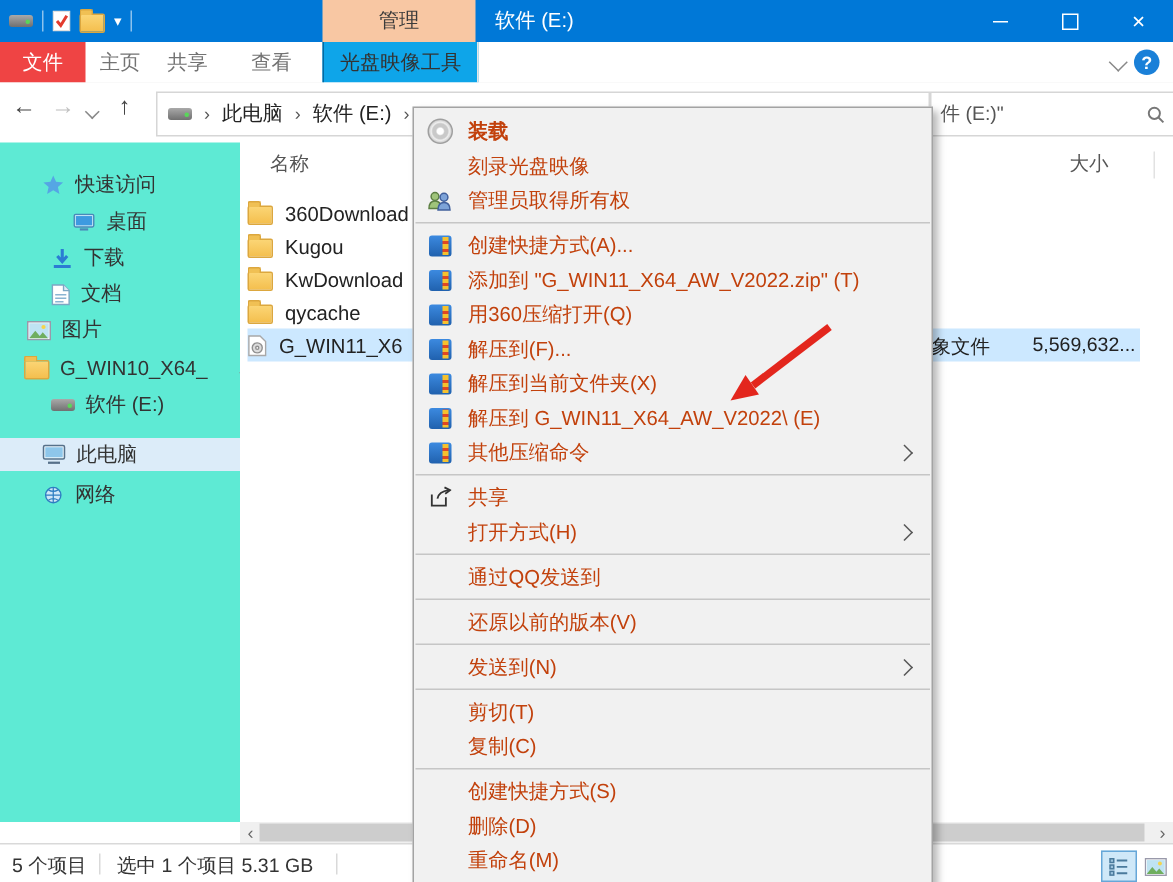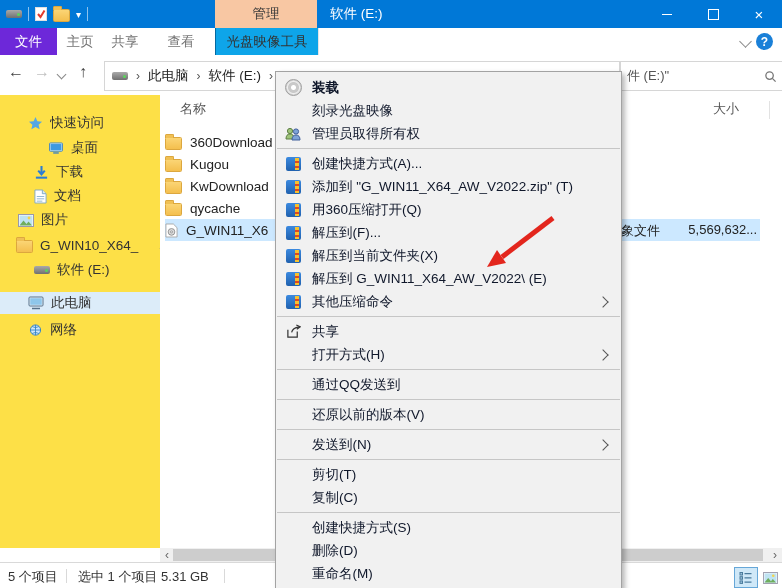--- a/index.html
+++ b/index.html
@@ -17,21 +17,21 @@
   .win-controls{position:absolute;right:0;top:0;height:28px;display:flex;}
   .win-btn{width:46px;height:28px;display:flex;align-items:center;justify-content:center;color:#fff;}
   .min-glyph{width:10px;height:1px;background:#fff;}
   .max-glyph{width:9px;height:9px;border:1px solid #fff;}
   .close-glyph{font-size:15px;line-height:1;}
 
   
   .ribbon{left:0;top:28px;width:782px;height:27px;background:#fff;border-bottom:1px solid #e5e5e5;}
   .tab{position:absolute;top:0;height:27px;display:flex;align-items:center;justify-content:center;
        color:#737373;font-size:13.5px;}
-  .tab-file{left:0;width:57px;background:#6d28d9;color:#fff;}
+  .tab-file{left:0;width:57px;background:#ef4444;color:#fff;}
   .tool-tab{position:absolute;left:215px;top:0;width:102px;height:27px;background:#0ea5e9;
             border-left:1px solid #0369a1;border-right:1px solid #e5e5e5;
             display:flex;align-items:center;justify-content:center;color:#333;font-size:13.5px;}
   .ribbon-chevron{position:absolute;left:741px;top:9px;width:8px;height:8px;
                   border-right:1.5px solid #888;border-bottom:1.5px solid #888;transform:rotate(45deg);}
   .help-btn{position:absolute;left:756px;top:5px;width:17px;height:17px;border-radius:50%;
             background:#1a80d8;color:#fff;font-size:12px;font-weight:bold;
             display:flex;align-items:center;justify-content:center;}
 
   
@@ -42,21 +42,21 @@
                border-right:1.4px solid #888;border-bottom:1.4px solid #888;transform:rotate(45deg);}
   .crumb-box{position:absolute;left:104px;top:6px;width:514px;height:28px;border:1px solid #d6d6d6;
              background:#fff;display:flex;align-items:center;}
   .crumb-sep{color:#555;font-size:12px;padding:0 8px;}
   .crumb-item{color:#222;font-size:13.5px;}
   .search-box{position:absolute;left:620px;top:6px;width:150px;height:28px;border:1px solid #d6d6d6;
               background:#fff;display:flex;align-items:center;padding:0 6px;color:#555;font-size:13px;}
   .search-box .flex1{flex:1;}
 
   
-  .sidebar{left:0;top:95px;width:160px;height:453px;background:#fde047;}
+  .sidebar{left:0;top:95px;width:160px;height:453px;background:#5eead4;}
   .side-item{position:absolute;left:0;width:160px;height:22px;display:flex;align-items:center;
              gap:7px;font-size:13.5px;color:#333;}
   .side-item .lbl{white-space:nowrap;overflow:hidden;flex:1;}
   .side-sel{background:#dcecf9;}
   .pinspot{width:12px;flex:none;margin-right:6px;}
 
   
   .filepane{left:160px;top:95px;width:622px;height:453px;background:#fff;}
   .colhead{position:absolute;top:5px;font-size:13px;color:#555;}
   .colsep{position:absolute;top:6px;width:1px;height:18px;background:#e2e2e2;}
@@ -74,21 +74,21 @@
   .statusbar{left:0;top:562px;width:782px;height:26px;background:#fff;border-top:1px solid #d9d9d9;
              font-size:13px;color:#333;}
   .st-sep{position:absolute;top:6px;width:1px;height:14px;background:#d9d9d9;}
   .view-btn{position:absolute;top:4px;width:22px;height:19px;display:flex;align-items:center;
             justify-content:center;border:1px solid transparent;}
   .view-active{background:#cfe8f8;border-color:#66a7d8;}
 
   
   .menu{left:275px;top:71px;width:345px;background:#f1f1f1;border:1px solid #a3a3a3;
         box-shadow:3px 3px 5px rgba(0,0,0,.28);padding:4px 0;z-index:40;}
-  .mi{height:23px;display:flex;align-items:center;padding:0 8px;font-size:13.5px;color:#0f172a;}
+  .mi{height:23px;display:flex;align-items:center;padding:0 8px;font-size:13.5px;color:#c2410c;}
   .mico{width:18px;height:16px;margin-right:10px;flex:none;display:flex;align-items:center;justify-content:center;}
   .milabel{flex:1;white-space:nowrap;}
   .bold{font-weight:bold;}
   .msep{height:1px;background:#c6c6c6;margin:3px 1px;}
   .subarrow{width:7px;height:7px;border-right:1.6px solid #555;border-top:1.6px solid #555;
             transform:rotate(45deg);margin-right:6px;flex:none;}
 
   
   .ico-folder{width:15px;height:11px;background:linear-gradient(#fbd575,#f4bf4e);
               border:1px solid #dca73e;border-radius:1.5px;position:relative;margin-top:3px;}

